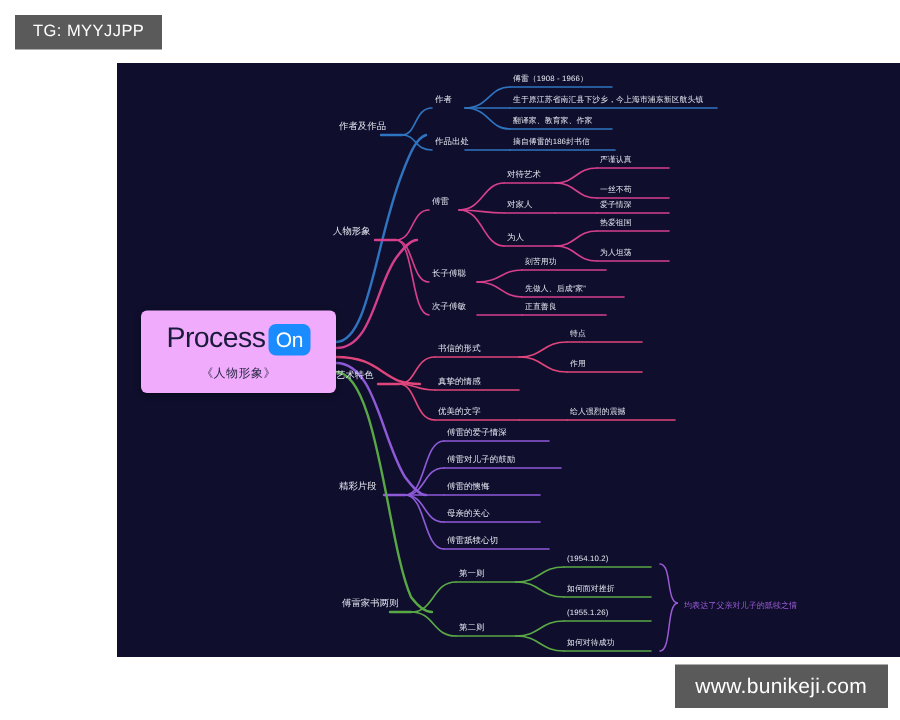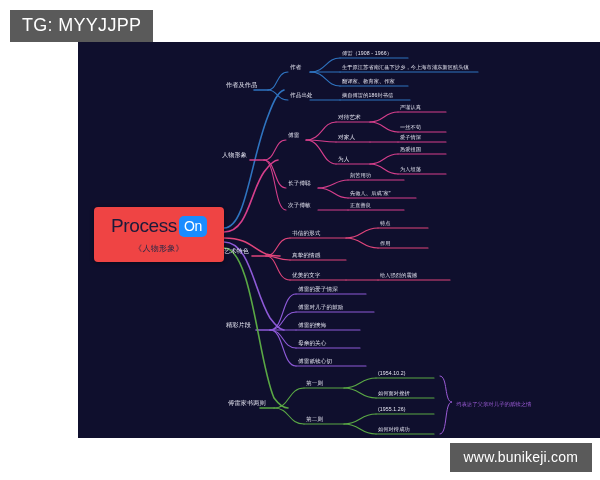--- a/index.html
+++ b/index.html
@@ -19,36 +19,36 @@
     font-size:5.4px;line-height:1;letter-spacing:.1px;
     transform:translateY(-100%);padding-bottom:1.5px;
   }
   .node.l1{font-size:6.2px;}
   .node.l2{font-size:5.6px;}
   .node.l3{font-size:5.2px;}
 
   
   #root{
     position:absolute;left:16px;top:165px;width:130px;height:55px;
-    background:#ef4444;border-radius:4px;
+    background:#f0abfc;border-radius:4px;
     box-shadow:0 1px 4px rgba(0,0,0,.45);
     display:flex;flex-direction:column;align-items:center;justify-content:center;
   }
   .logo-row{display:flex;align-items:center;gap:2px;}
   .logo-text{font-size:19px;color:#1a1a3a;letter-spacing:-.4px;}
   .logo-badge{
     background:#1a8cff;color:#fff;font-size:14px;line-height:1;
     padding:3px 5px 4px 5px;border-radius:5px;letter-spacing:-.3px;
   }
   .root-sub{font-size:8px;color:#2a2a46;margin-top:6px;letter-spacing:.3px;}
 
   
   #tg-badge{
     position:absolute;left:10px;top:10px;
-    background:#5a5a5a;color:#fff;font-size:18px;
+    background:#5a5a5a;color:#fff;font-size:11px;
     padding:5px 12px 6px 12px;letter-spacing:.3px;
   }
   #watermark{
     position:absolute;right:8px;bottom:8px;
     background:#5a5a5a;color:#fff;font-size:14px;
     padding:6px 14px 7px 14px;letter-spacing:.2px;
   }
   .brace{
     position:absolute;color:#9b5bd6;font-size:5.4px;white-space:nowrap;
     transform:translateY(-50%);

